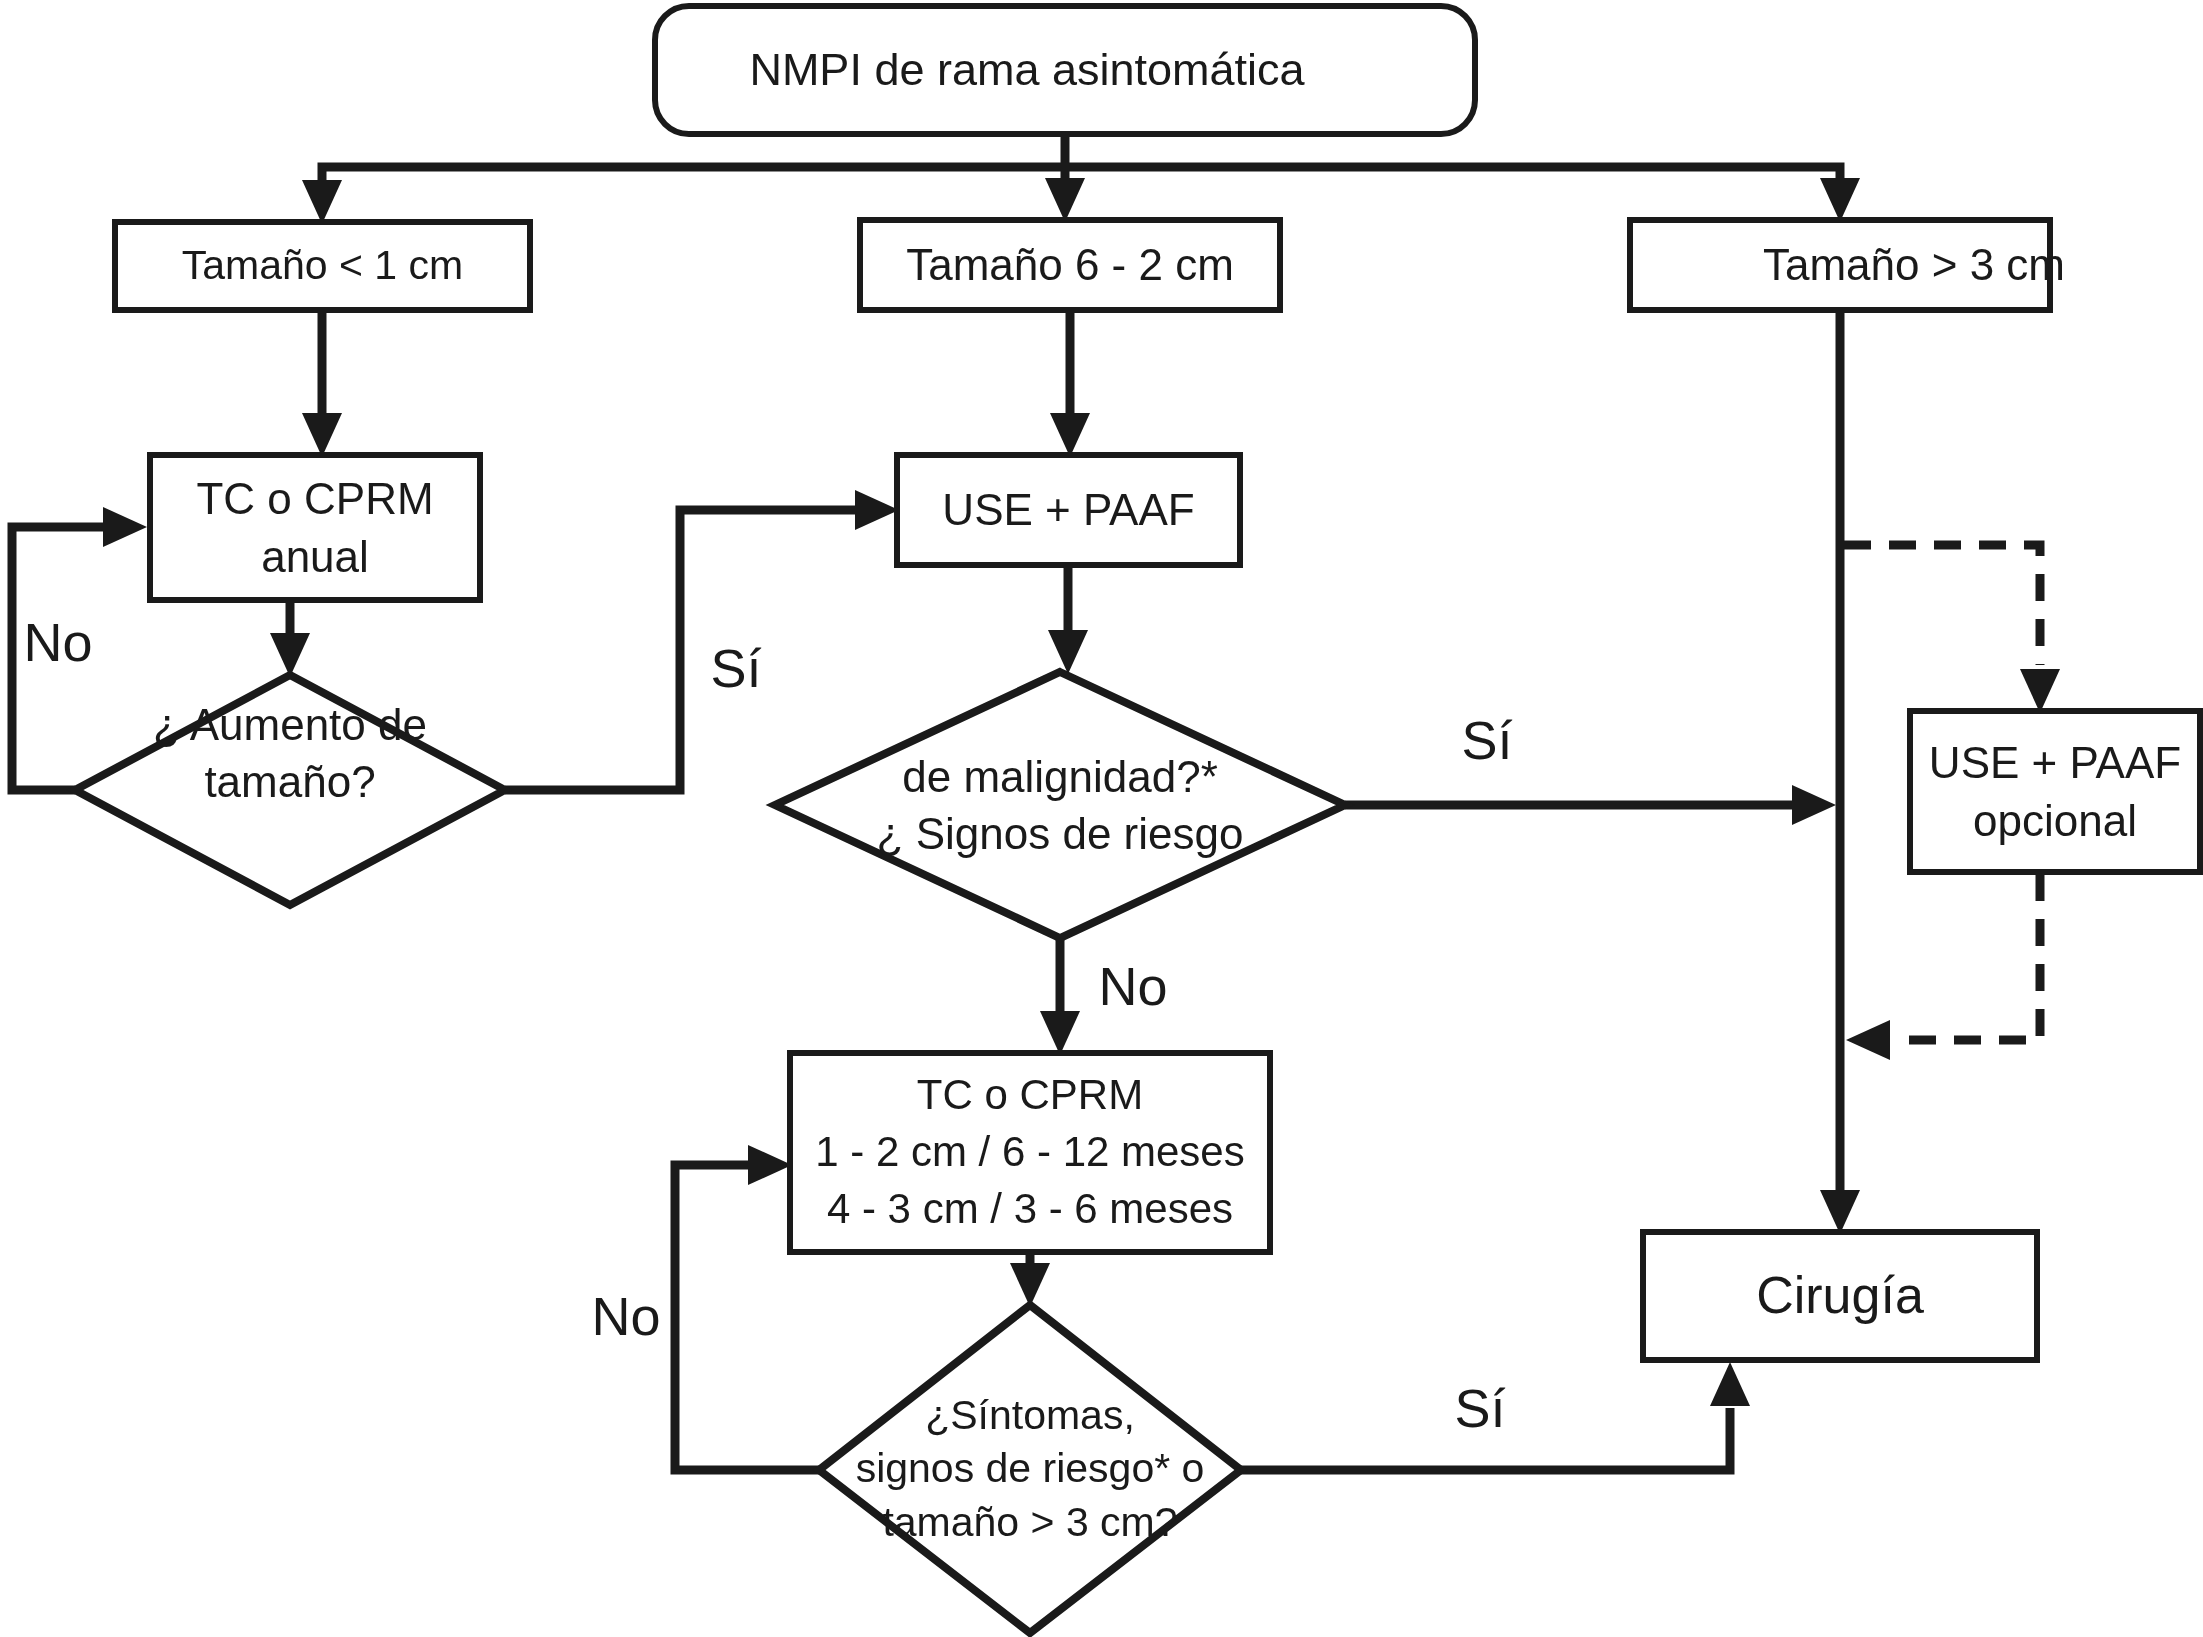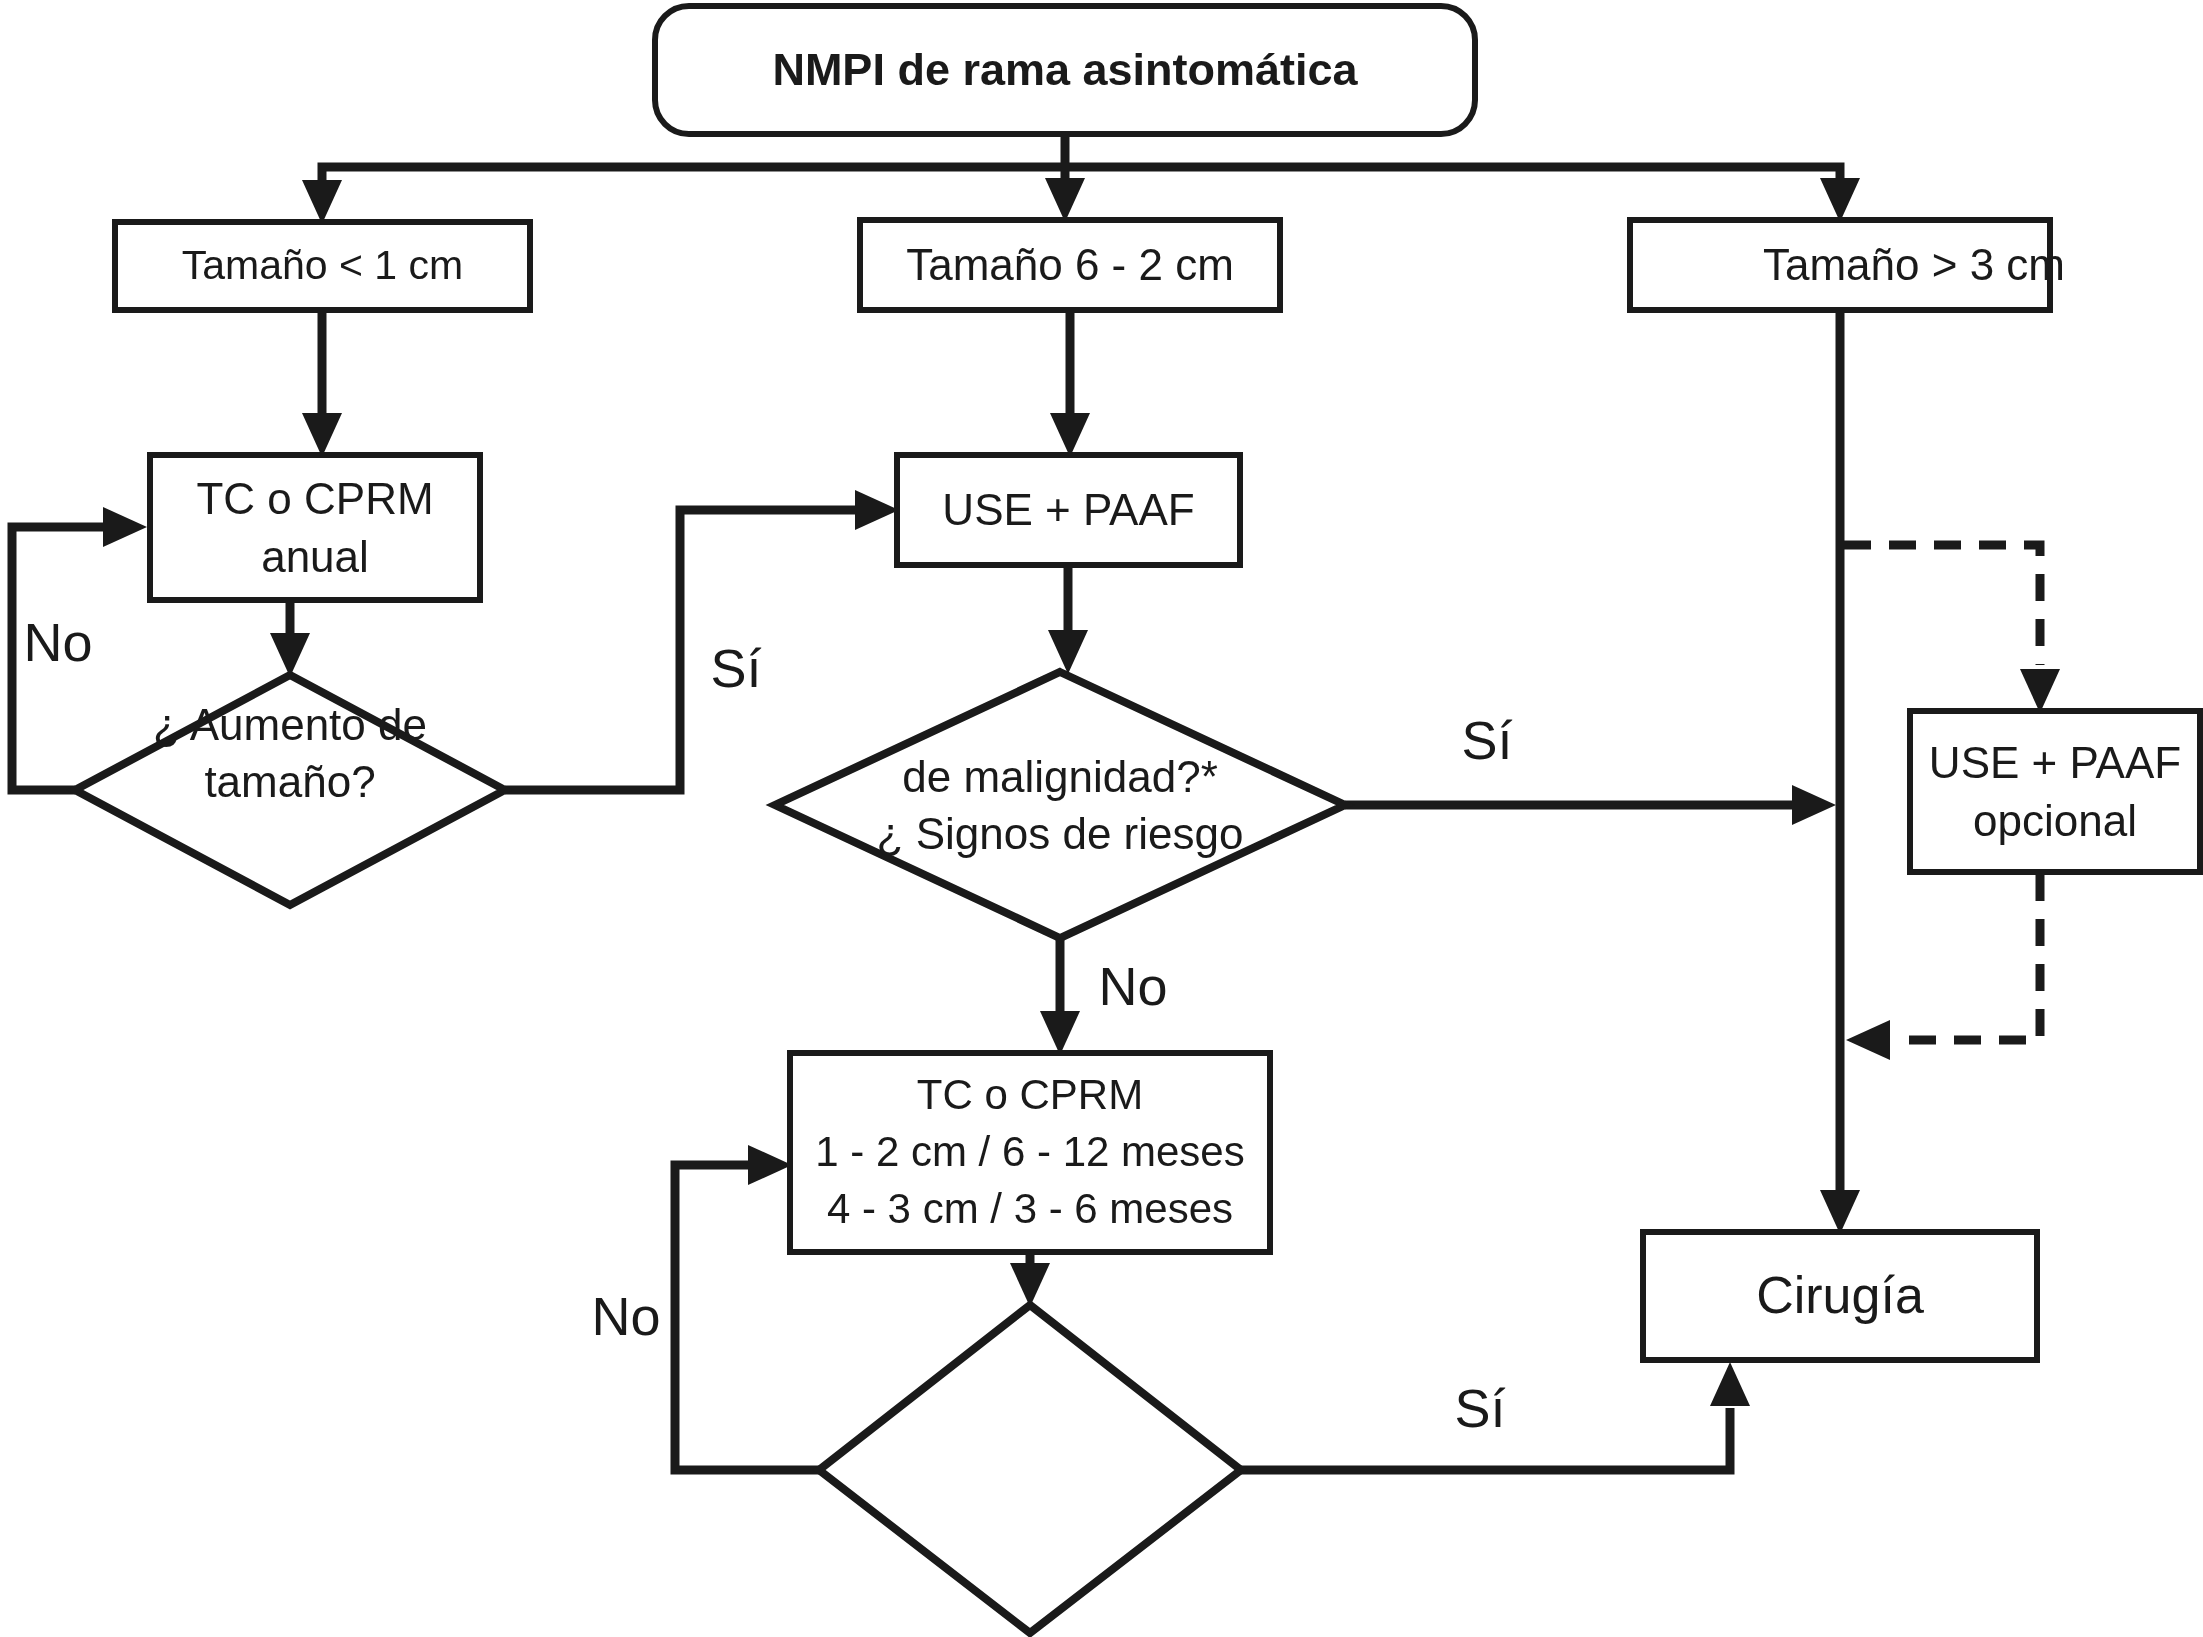--- a/index.html
+++ b/index.html
@@ -106,21 +106,21 @@
     <rect class="box" x="897" y="455" width="343" height="110"></rect>
     <rect class="box" x="790" y="1053" width="480" height="199"></rect>
     <rect class="box" x="1910" y="711" width="290" height="161"></rect>
     <rect class="box" x="1643" y="1232" width="394" height="128"></rect>
 
     <polygon class="diamond" points="290,675 505,790 290,905 75,790"></polygon>
     <polygon class="diamond" points="1060,672 1345,805 1060,938 775,805"></polygon>
     <polygon class="diamond" points="1030,1305 1241,1470 1030,1633 819,1470"></polygon>
   </svg>
 
-  <div class="lbl" style="left:655px;top:6px;width:820px;height:128px;font-size:45px;font-weight:bold;">
+  <div class="lbl" style="left:617px;top:6px;width:820px;height:128px;font-size:45px;">
     <span>NMPI de rama asintomática</span>
   </div>
 
   <div class="lbl" style="left:115px;top:222px;width:415px;height:88px;font-size:41px;">
     <span>Tamaño &lt; 1 cm</span>
   </div>
 
   <div class="lbl" style="left:860px;top:220px;width:420px;height:90px;font-size:44px;">
     <span>Tamaño 6 - 2 cm</span>
   </div>
@@ -147,20 +147,25 @@
     <span>de malignidad?*</span>
     <span>¿ Signos de riesgo</span>
   </div>
 
   <div class="lbl" style="left:790px;top:1053px;width:480px;height:199px;font-size:42px;line-height:1.35;">
     <span>TC o CPRM</span>
     <span>1 - 2 cm / 6 - 12 meses</span>
     <span>4 - 3 cm / 3 - 6 meses</span>
   </div>
 
+  <div class="lbl" style="left:819px;top:1305px;width:422px;height:328px;font-size:41px;">
+    <span>¿Síntomas,</span>
+    <span>signos de riesgo* o</span>
+    <span>tamaño &gt; 3 cm?</span>
+  </div>
 
   <div class="lbl" style="left:1910px;top:711px;width:290px;height:161px;font-size:44px;">
     <span>USE + PAAF</span>
     <span>opcional</span>
   </div>
 
   <div class="lbl" style="left:1643px;top:1232px;width:394px;height:128px;font-size:52px;">
     <span>Cirugía</span>
   </div>
 

